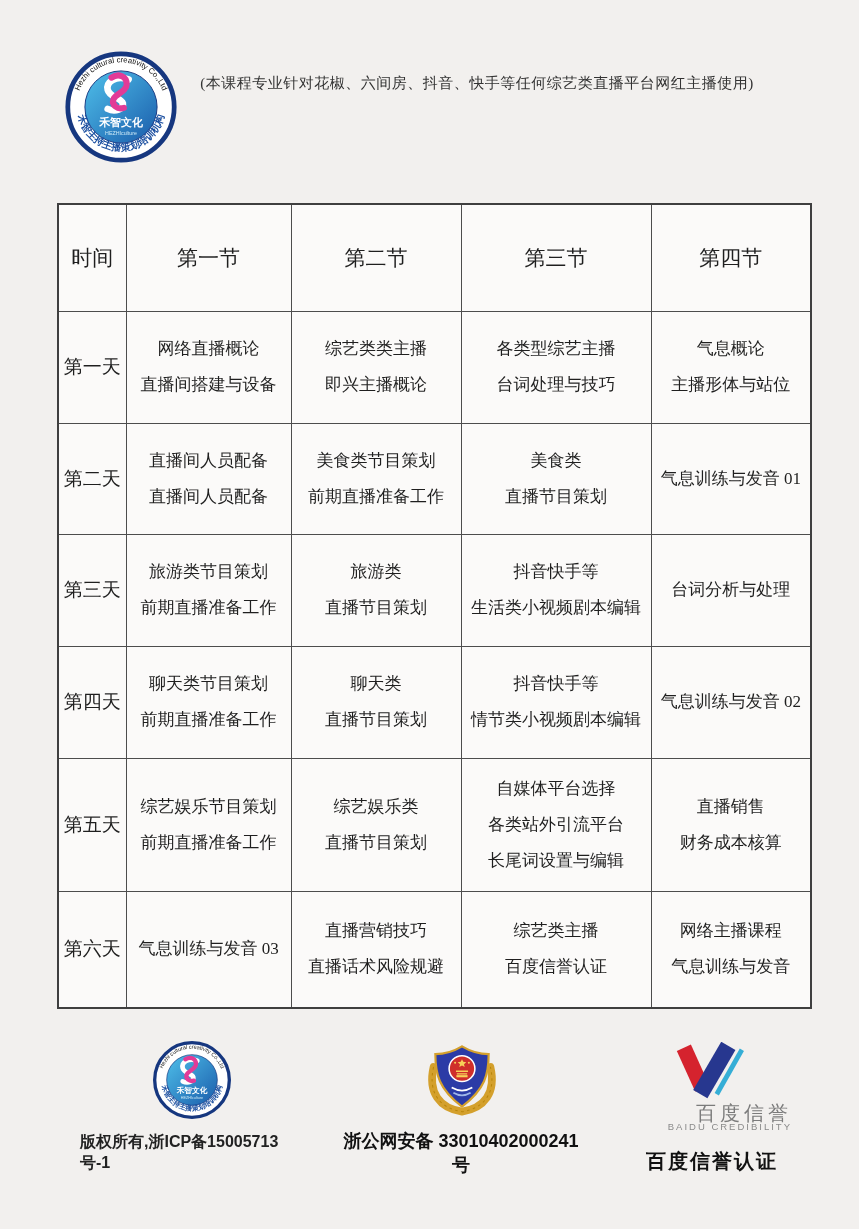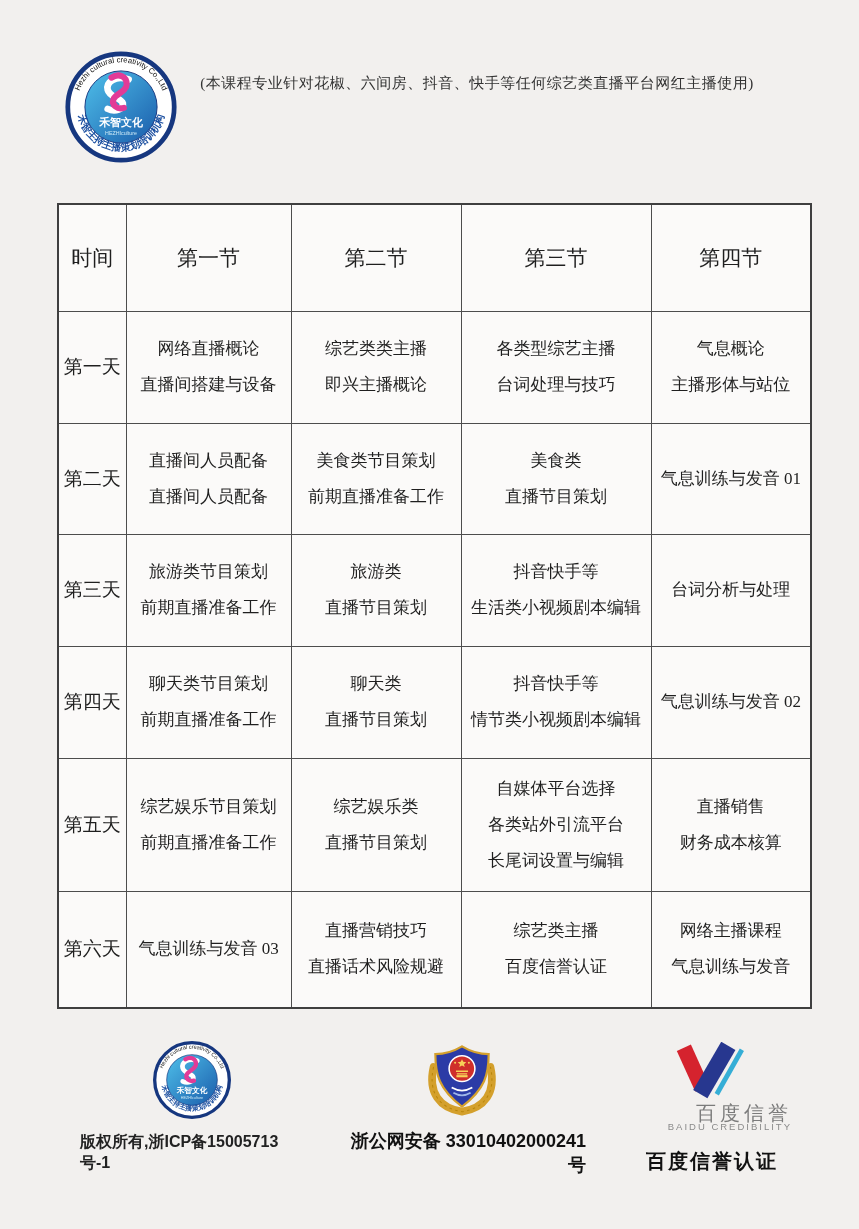--- a/index.html
+++ b/index.html
@@ -34,21 +34,21 @@
   table.schedule th{font-size:21px;font-weight:400;}
   td.day{font-size:19px;}
   td.course{font-size:17px;}
   .cell-line{line-height:36px;white-space:nowrap;}
 
   .footer-sans{font-family:"Liberation Sans","DejaVu Sans",sans-serif;}
   .logo-small{position:absolute;left:152px;top:1040px;}
   .copyright{position:absolute;left:80px;top:1132px;width:220px;
     font-size:16px;font-weight:600;color:#222;}
   .police-badge{position:absolute;left:419px;top:1036px;}
-  .police-text{position:absolute;left:336px;top:1129px;width:250px;text-align:right;
+  .police-text{position:absolute;left:336px;top:1129px;width:250px;text-align:center;
     font-size:18px;font-weight:700;color:#111;}
   .baidu-logo{position:absolute;left:670px;top:1042px;}
   .baidu-cn{position:absolute;left:632px;top:1100px;width:160px;text-align:right;
     font-size:20px;color:#7b7b7b;letter-spacing:4px;}
   .baidu-en{position:absolute;left:632px;top:1121px;width:160px;text-align:right;
     font-size:9.5px;color:#8a8a8a;letter-spacing:2px;}
   .baidu-cert{position:absolute;left:622px;top:1136px;width:180px;text-align:center;
     font-size:20px;font-weight:700;color:#111;letter-spacing:2px;margin-top:12px;}
   svg text{font-family:"Liberation Sans","DejaVu Sans",sans-serif;}
 </style>

